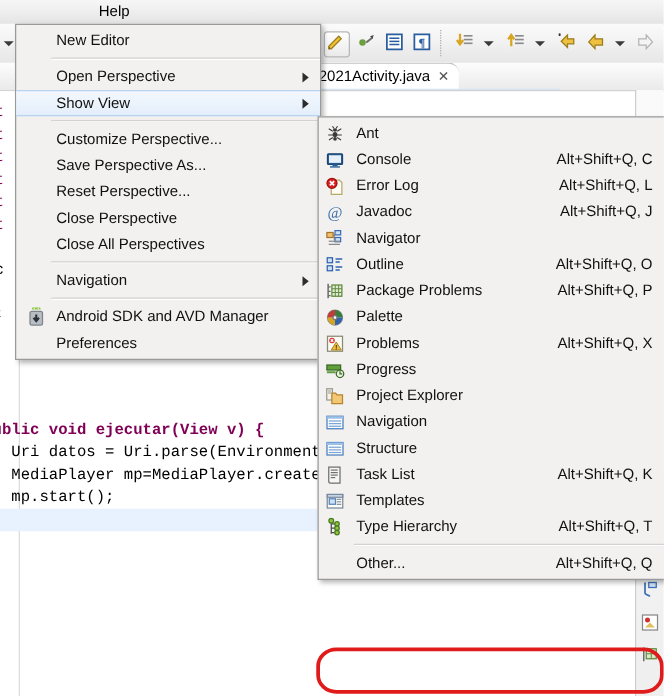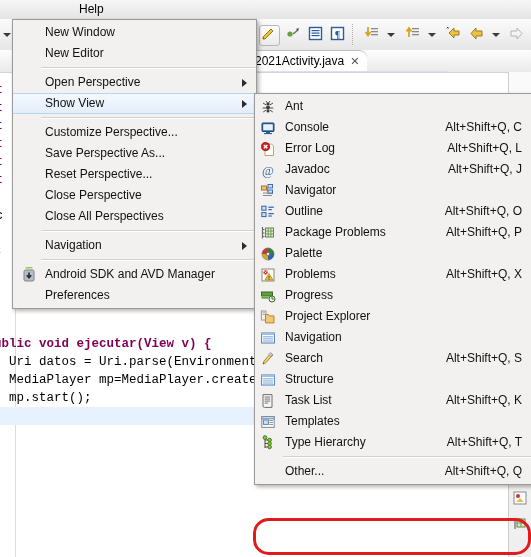--- a/index.html
+++ b/index.html
@@ -288,23 +288,20 @@
           <rect x="5" y="3" width="8" height="8" fill="#d8e8c8" stroke="#5f8a3f"></rect>
           <path d="M5 7 h8 M9 3 v8" stroke="#5f8a3f" stroke-width="0.8"></path>
         </svg>
     </div>
   </div>
 
   <div class="menu" id="windowMenu">
     <div class="gut"></div>
 
     <div class="mi">
-      <span class="lbl">New Window</span>
-    </div>
-    <div class="mi">
       <span class="lbl">New Editor</span>
     </div>
     <div class="msep"></div>
 
     <div class="mi">
       <span class="lbl">Open Perspective</span>
       <span class="sub"></span>
     </div>
     <div class="mi sel">
       <span class="lbl">Show View</span>
@@ -511,32 +508,20 @@
           <rect x="1.6" y="3" width="12.8" height="2" fill="#9dc0e8"></rect>
           <rect x="3" y="6.3" width="10" height="1" fill="#7aa6d6"></rect>
           <rect x="3" y="8.4" width="10" height="1" fill="#7aa6d6"></rect>
           <rect x="3" y="10.5" width="10" height="1" fill="#7aa6d6"></rect>
         </svg>
       </span>
       <span class="lbl">Navigation</span>
       <span class="acc"></span>
     </div>
 
-    <div class="mi">
-      <span class="mico">
-        <svg width="16" height="16" viewBox="0 0 16 16">
-          <path d="M3 13 L5.5 12 L12.5 4.4 L10.6 2.6 L4 10 Z" fill="#f2d27a" stroke="#9a7d1c" stroke-width="0.9"></path>
-          <path d="M10.6 2.6 L12.5 4.4" stroke="#6b6b6b" stroke-width="1.6"></path>
-          <path d="M3 13 L4.3 12.4 L3.6 11.7 Z" fill="#3a3a3a"></path>
-          <rect x="9" y="2.2" width="3.2" height="2.6" transform="rotate(45 10.6 3.5)" fill="#cfcfcf" stroke="#8a8a8a" stroke-width="0.6"></rect>
-        </svg>
-      </span>
-      <span class="lbl">Search</span>
-      <span class="acc">Alt+Shift+Q, S</span>
-    </div>
 
     <div class="mi">
       <span class="mico">
         <svg width="16" height="16" viewBox="0 0 16 16">
           <rect x="1.6" y="3" width="12.8" height="10" fill="#ffffff" stroke="#4a7ebb"></rect>
           <rect x="1.6" y="3" width="12.8" height="2" fill="#9dc0e8"></rect>
           <rect x="3" y="6.3" width="10" height="1" fill="#7aa6d6"></rect>
           <rect x="3" y="8.4" width="10" height="1" fill="#7aa6d6"></rect>
           <rect x="3" y="10.5" width="10" height="1" fill="#7aa6d6"></rect>
         </svg>

